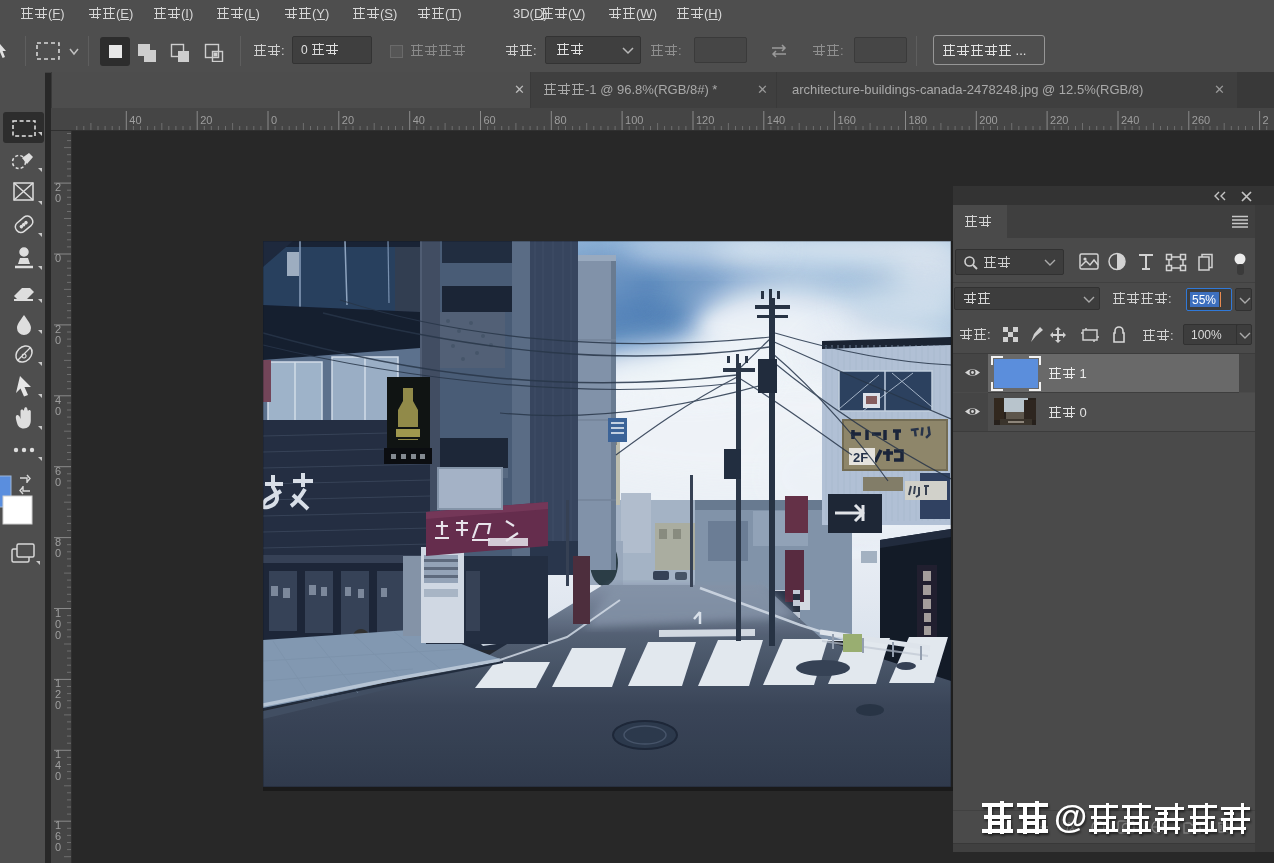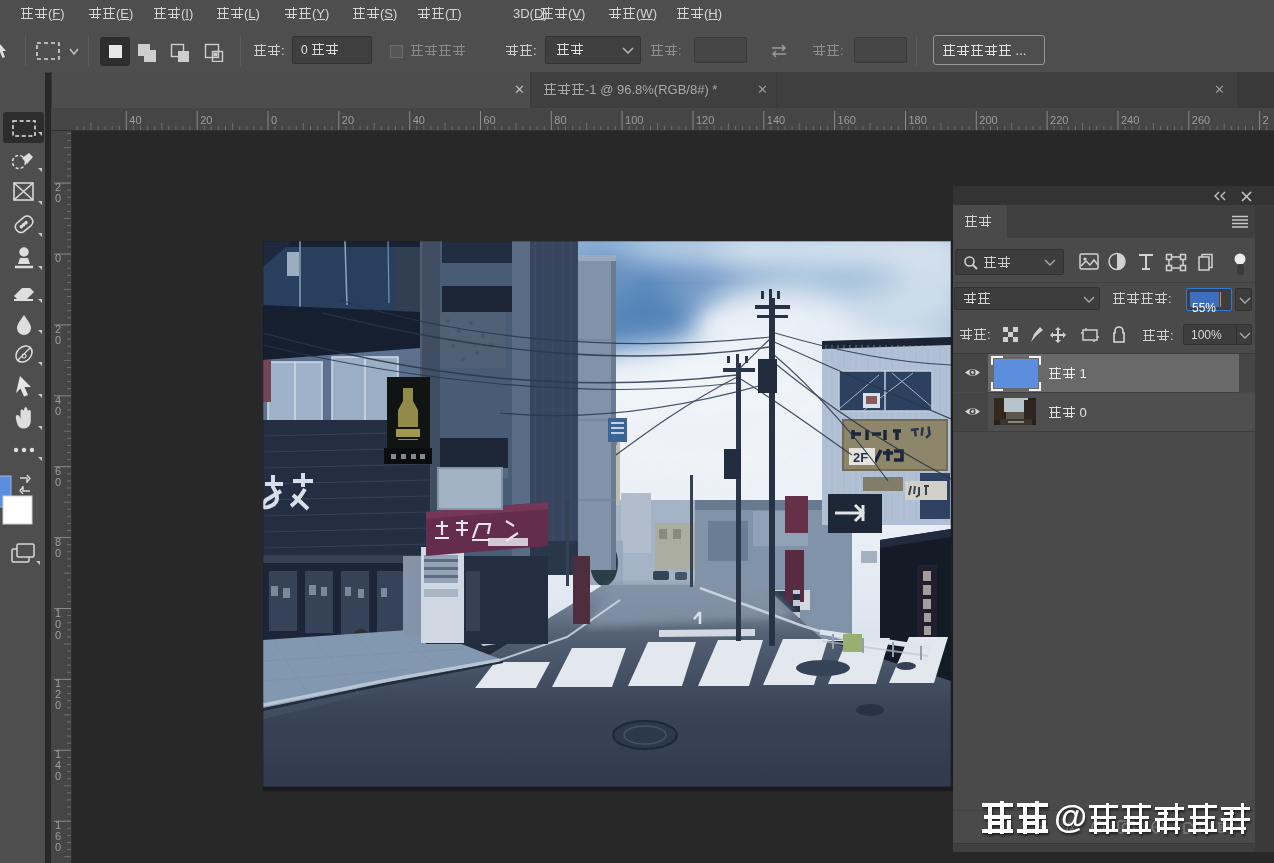--- a/index.html
+++ b/index.html
@@ -120,20 +120,21 @@
 
 <div class="abs" id="tabbar">
 <div class="tab" style="left:1px;width:478px;background:#4d4d4d;color:#dadada">
   <span class="tabtxt" style="left:462px;color:#bdbdbd">✕</span>
 </div>
 <div class="tab" style="left:480px;width:245px;background:#3f3f3f;color:#a9a9a9">
   <span class="tabtxt" style="left:12px"><span class="cj"></span><span class="cj b"></span><span class="cj"></span>-1 @ 96.8%(RGB/8#) *</span>
   <span class="tabtxt" style="left:226px;color:#9a9a9a">✕</span>
 </div>
 <div class="tab" style="left:726px;width:460px;background:#3f3f3f;color:#a9a9a9">
+  <span class="tabtxt" style="left:15px">architecture-buildings-canada-2478248.jpg @ 12.5%(RGB/8)</span>
   <span class="tabtxt" style="left:437px;color:#9a9a9a">✕</span>
 </div>
 </div>
 
 <svg class="abs" id="hruler" style="left:51px;top:108px" width="1223" height="23">
 <rect x="0" y="0" width="1223" height="23" fill="#454545"></rect>
 <rect x="0" y="0" width="21" height="23" fill="#454545"></rect>
 <line x1="0" y1="22.5" x2="1223" y2="22.5" stroke="#303030"></line>
 <line x1="75.3" y1="3" x2="75.3" y2="22" stroke="#8a8a8a" stroke-width="1"></line>
 <line x1="82.4" y1="18" x2="82.4" y2="22" stroke="#6e6e6e" stroke-width="1"></line>
@@ -918,21 +919,21 @@
 
 <div class="pbox" style="left:1px;top:82px;width:146px;height:23px">
 <span class="abs" style="left:8px;top:4px;color:#d6d6d6"><span class="cj b"></span><span class="cj"></span></span>
 <svg class="abs" style="left:128px;top:8px" width="12" height="8">
           <path d="M1,1 l5,5 l5,-5" fill="none" stroke="#aaaaaa" stroke-width="1.4"></path>
         </svg>
 </div>
 <span class="prow" style="left:159px;top:86px"><span class="cj"></span><span class="cj b"></span><span class="cj"></span><span class="cj b"></span>:</span>
 <div class="abs" style="left:233px;top:83px;width:46px;height:23px;background:#3d3d3d;border:1px solid #3079d8;border-radius:2px;box-sizing:border-box">
 <div class="abs" style="left:3px;top:3px;width:29px;height:15px;background:#3d6fbe"></div>
-<span class="abs" style="left:5px;top:12px;font-size:12px;color:#fff">55%</span>
+<span class="abs" style="left:5px;top:4px;font-size:12px;color:#fff">55%</span>
 <div class="abs" style="left:33px;top:3px;width:1px;height:15px;background:#e88a50"></div>
 </div>
 <div class="pbox" style="left:282px;top:83px;width:17px;height:23px">
         <svg class="abs" style="left:3px;top:8px" width="12" height="8">
           <path d="M1,1 l5,5 l5,-5" fill="none" stroke="#aaaaaa" stroke-width="1.4"></path>
         </svg>
       </div>
 
 <span class="prow" style="left:6px;top:122px"><span class="cj b"></span><span class="cj"></span>:</span>
 <svg class="abs" style="left:50px;top:120px" width="130" height="20">

